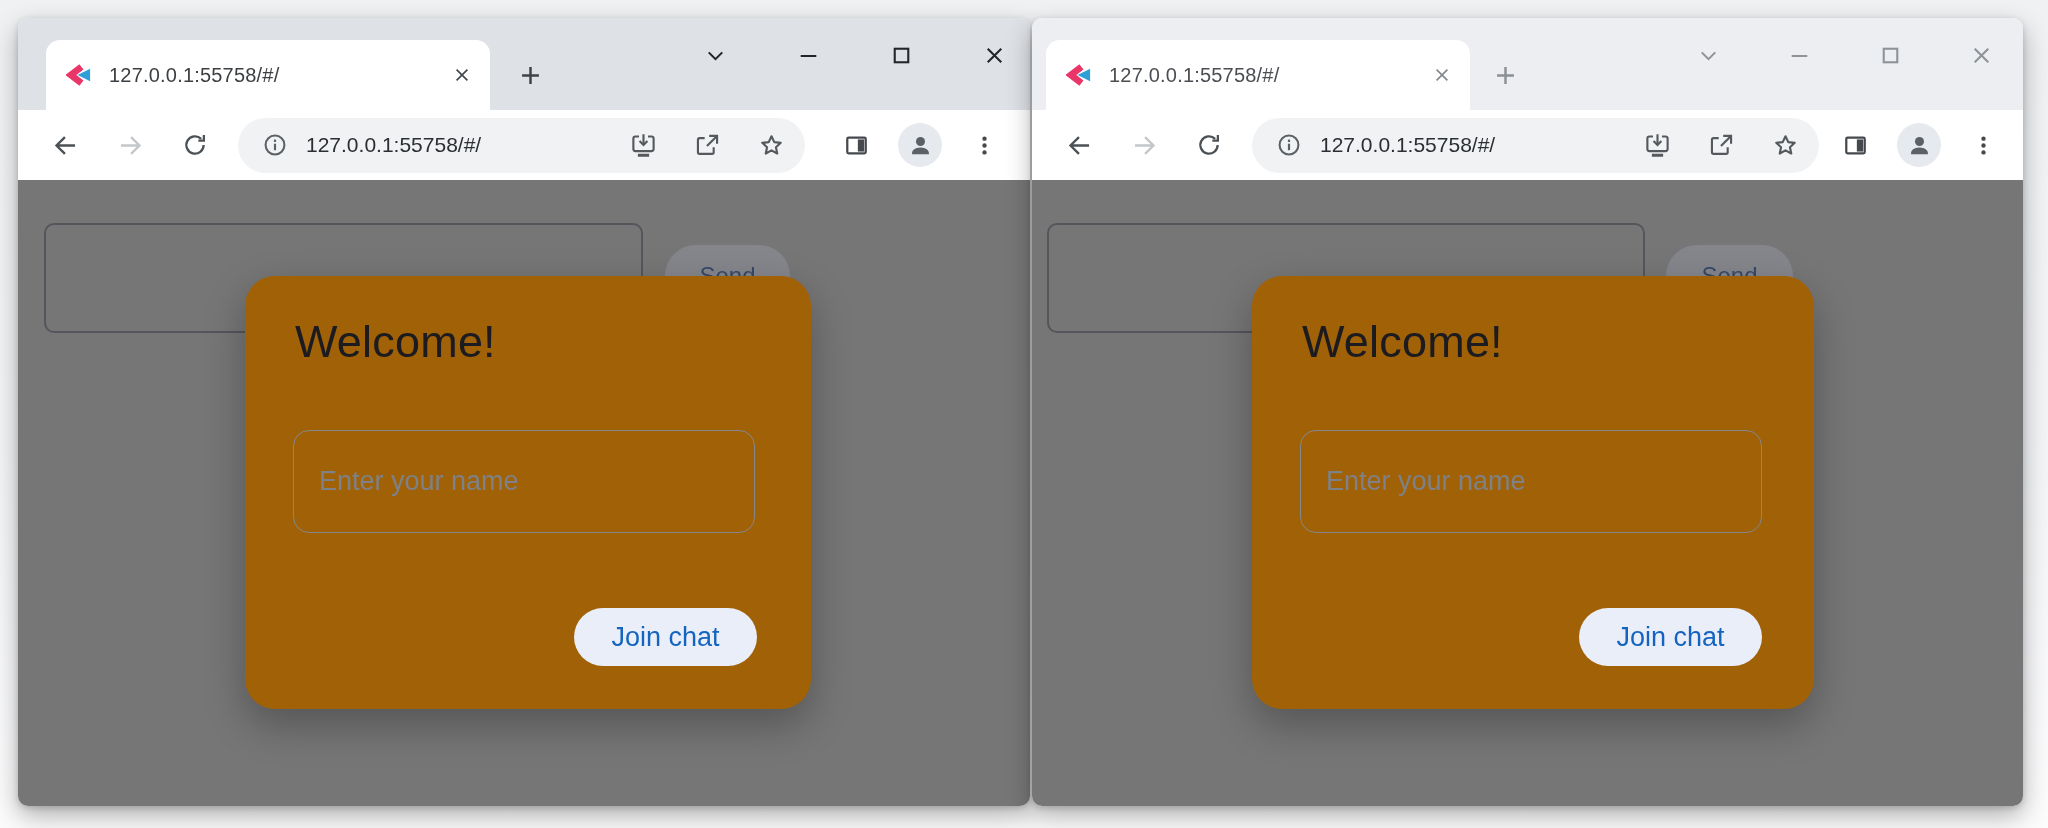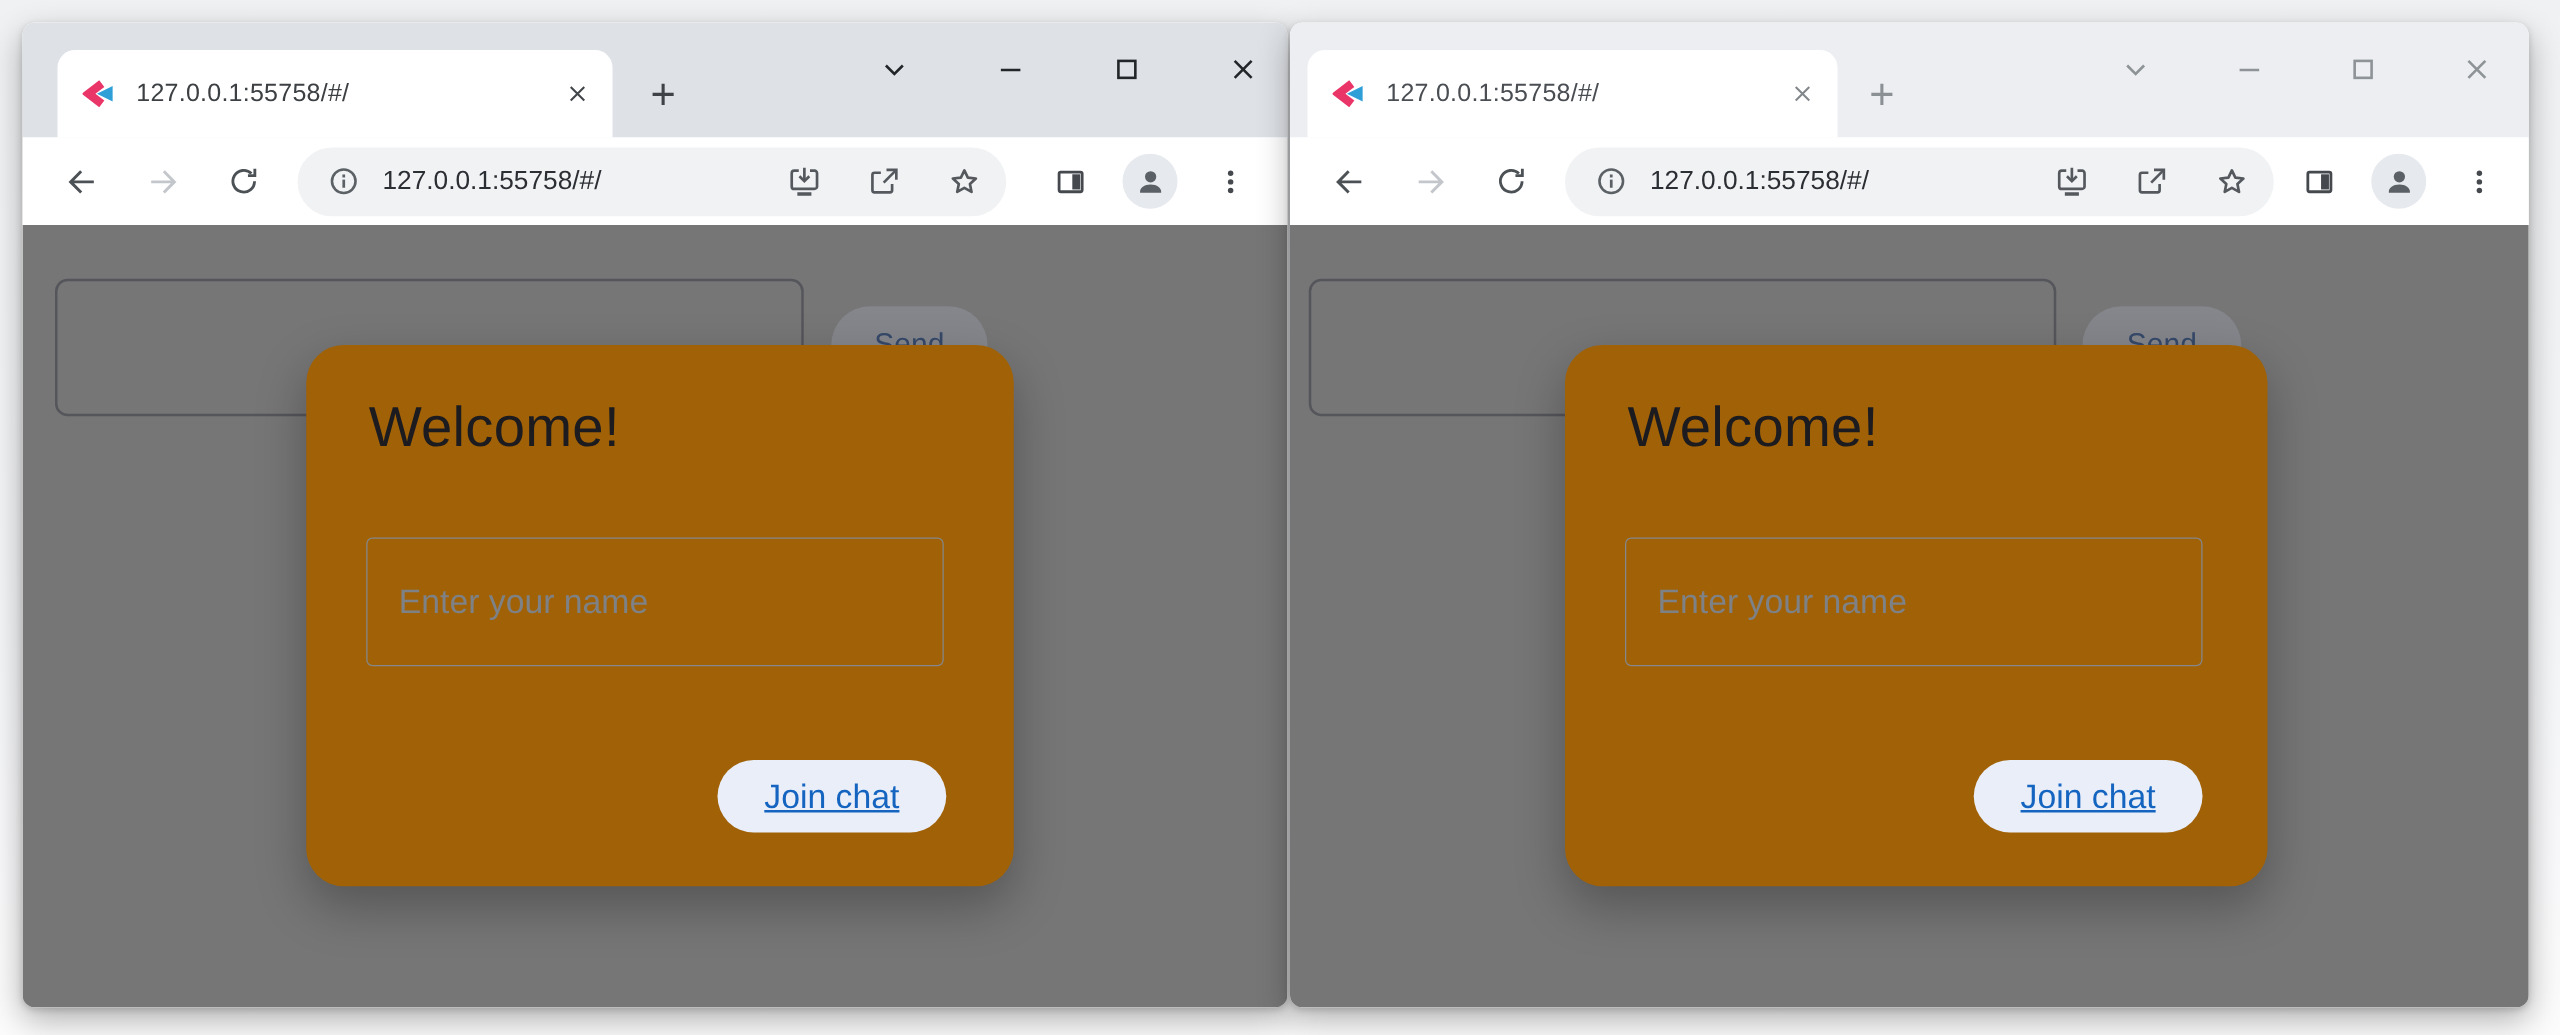--- a/index.html
+++ b/index.html
@@ -63,26 +63,26 @@
   .w1 .ghost-send{left:647px;width:125px;}
   .w2 .ghost-send{left:634px;width:127px;}
 
   
   .dialog{position:absolute;top:96px;height:433px;background:#a16207;border-radius:30px;
     box-shadow:0 16px 40px rgba(0,0,0,.28);}
   .w1 .dialog{left:227px;width:566px;}
   .w2 .dialog{left:220px;width:562px;}
   .dialog-title{position:absolute;left:50px;top:40px;font-size:45px;color:#1c1b1f;letter-spacing:.2px;}
   .name-input{position:absolute;left:48px;top:154px;width:462px;height:103px;box-sizing:border-box;
-    border:1.7px solid #85878b;border-radius:5px;background:transparent;font-size:27px;color:#1c1b1f;
+    border:1.7px solid #85878b;border-radius:16px;background:transparent;font-size:27px;color:#1c1b1f;
     padding:5px 25px;font-family:inherit;outline:none;}
   .name-input::placeholder{color:#7e8185;opacity:1;}
   .join-btn{position:absolute;top:332px;width:183px;height:58px;border-radius:29px;background:#e9eef9;
     color:#1565c0;font-size:27px;display:flex;align-items:center;justify-content:center;border:none;
-    font-family:inherit;cursor:pointer;text-decoration:underline;}
+    font-family:inherit;cursor:pointer;}
   .w1 .join-btn{right:54px;}
   .w2 .join-btn{right:52px;}
   svg{display:block;}
 </style>
 </head>
 <body>
 
 <div class="window w1">
   <div class="tabstrip">
     <div class="tab">

